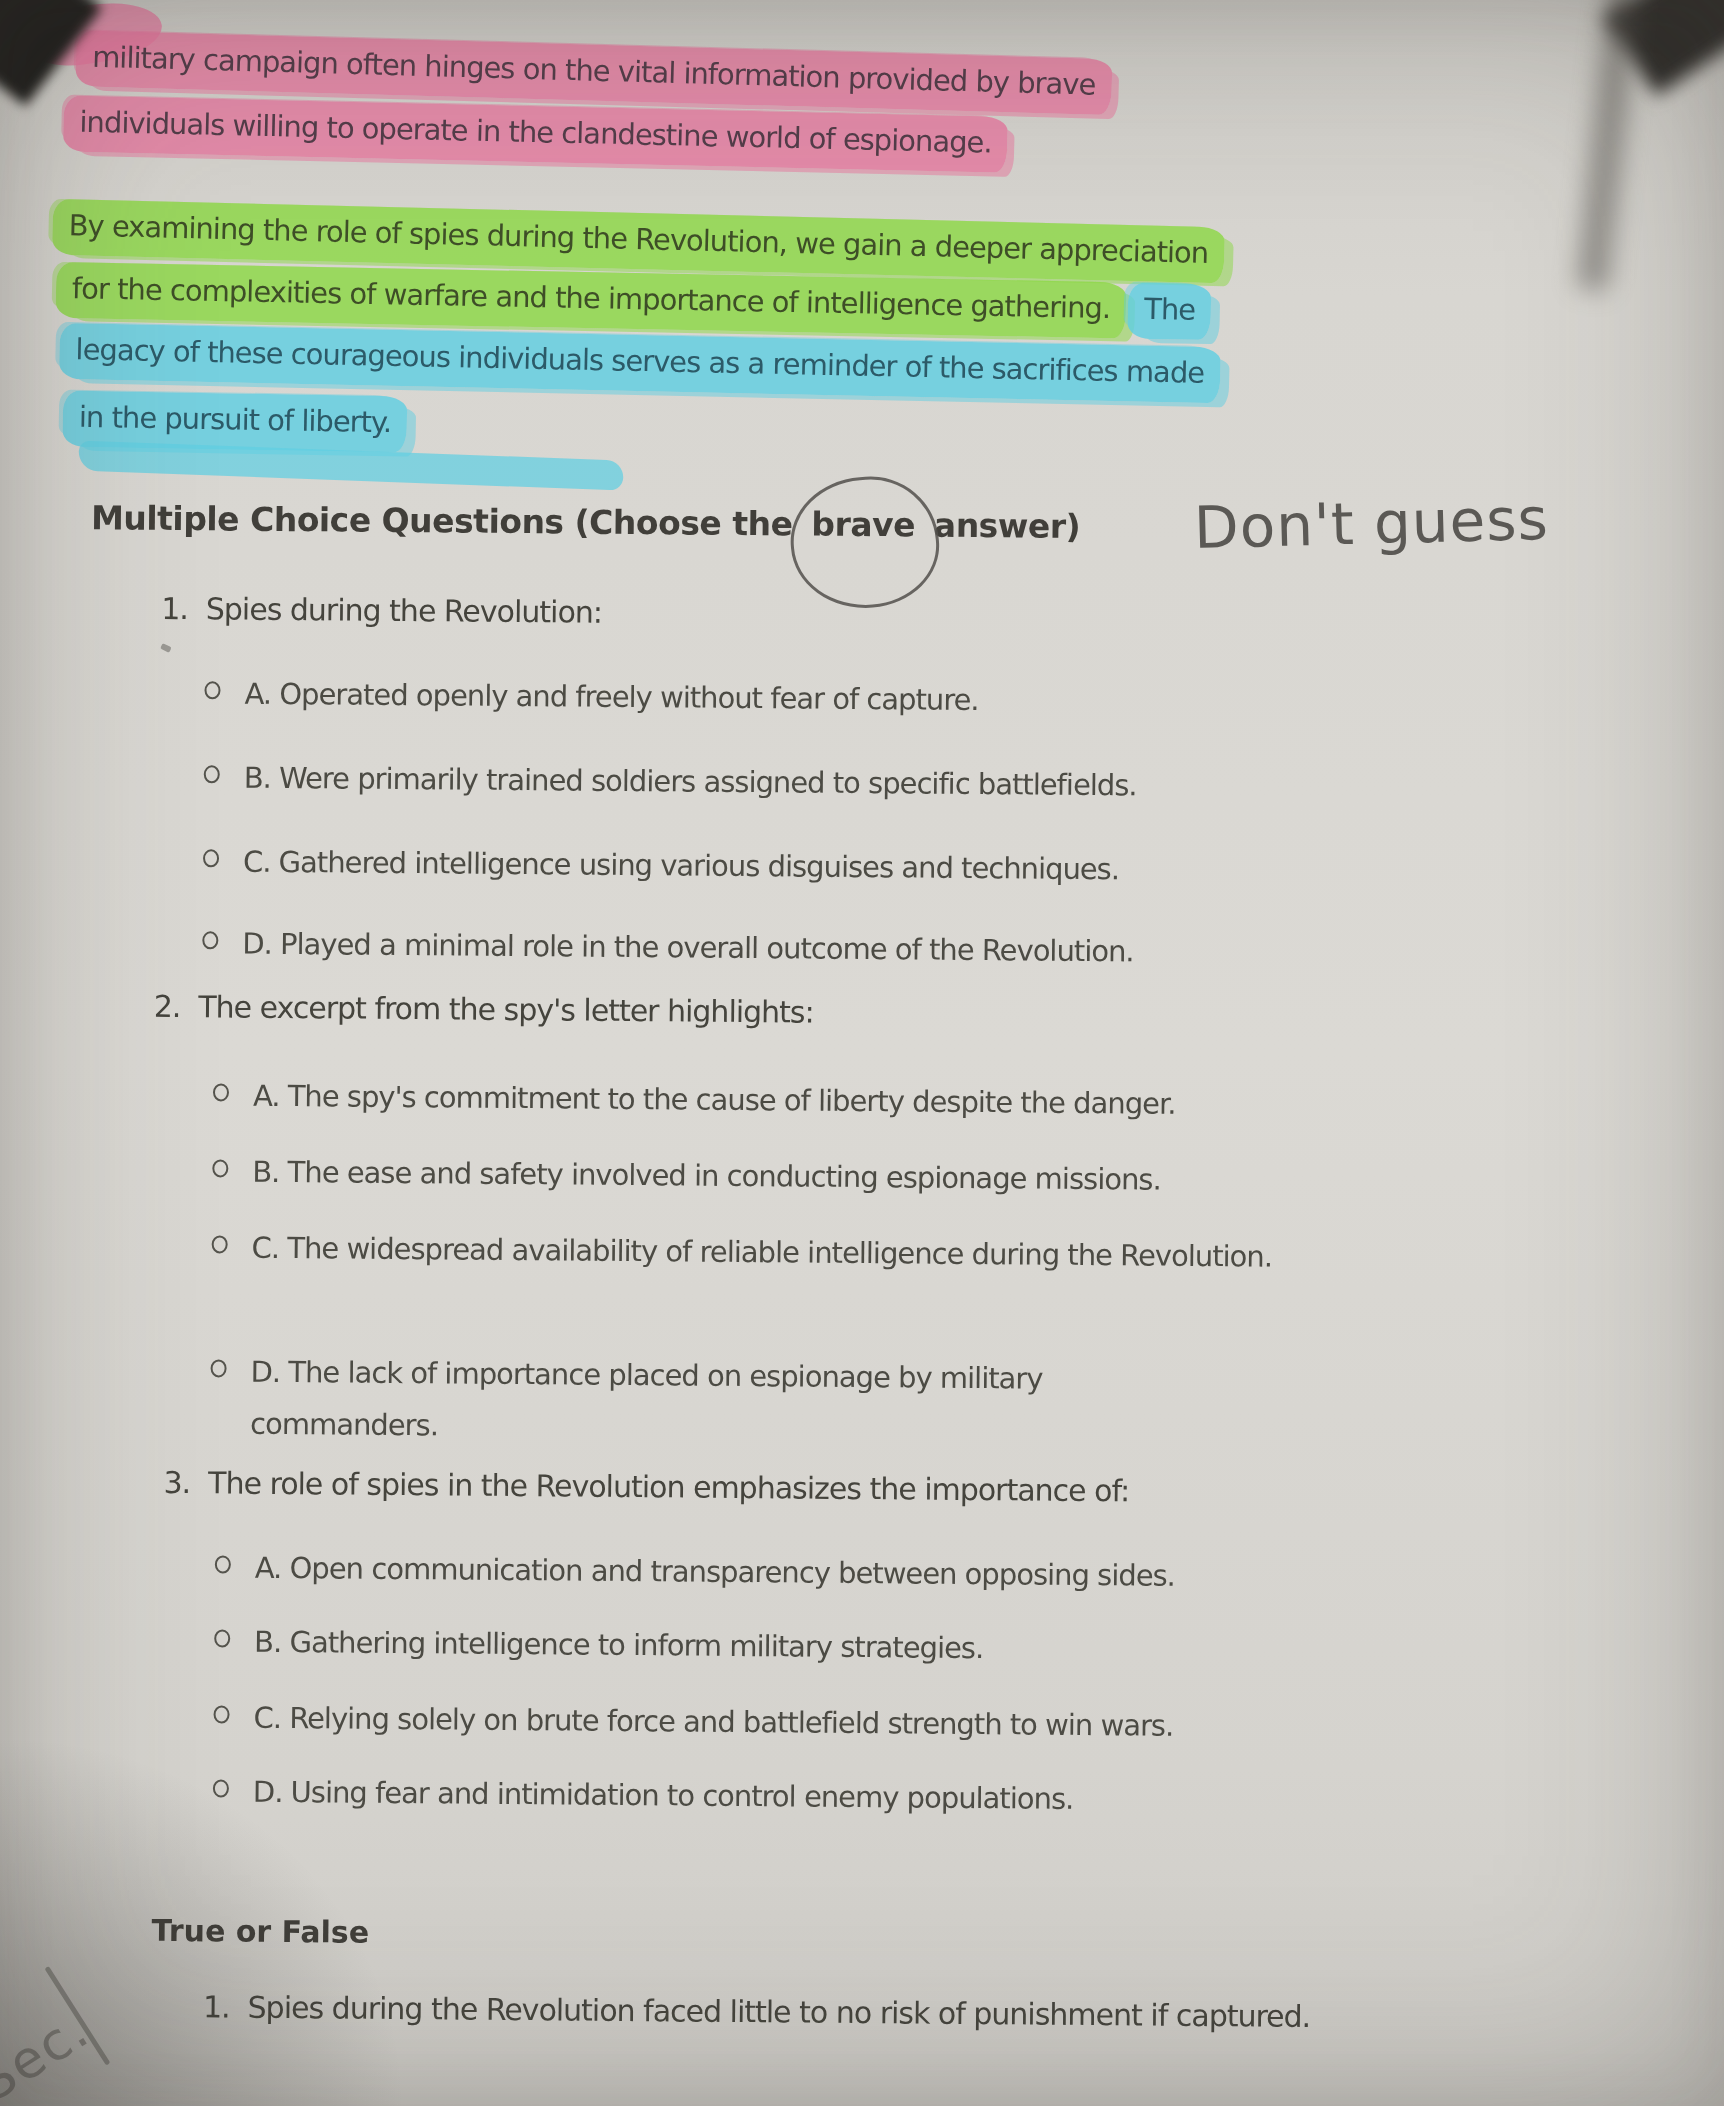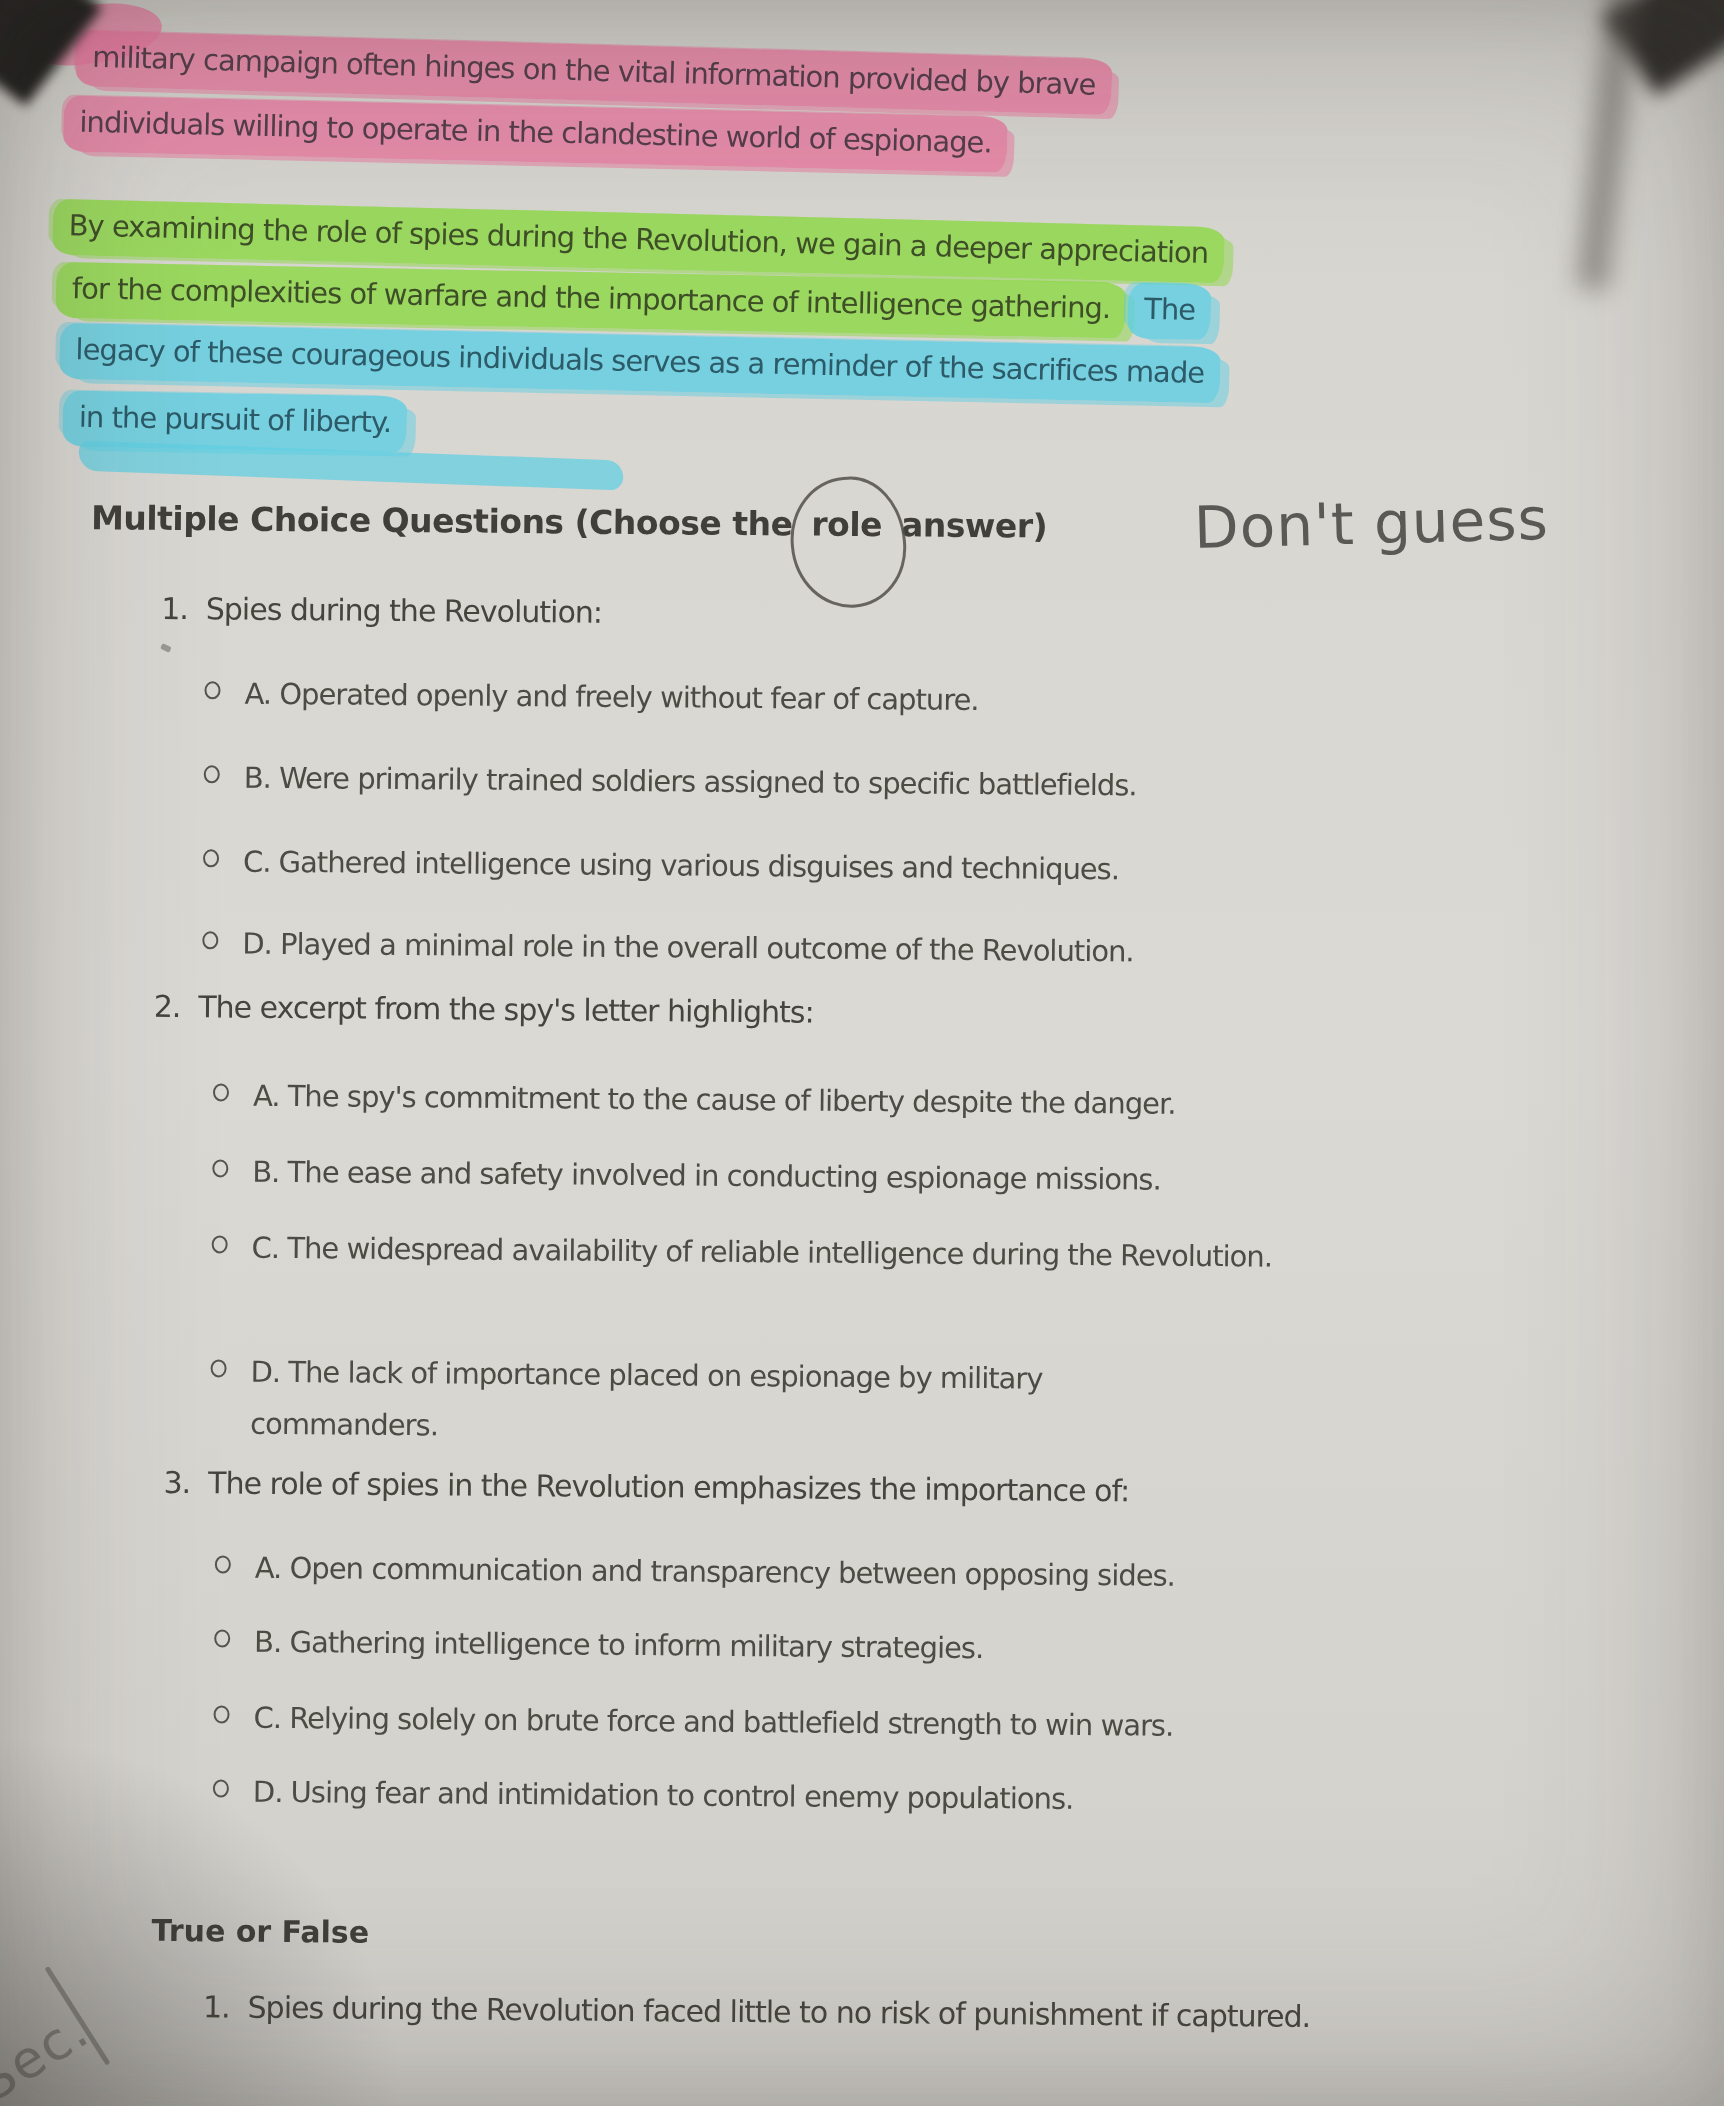--- a/index.html
+++ b/index.html
@@ -63,21 +63,21 @@
       <span class="hl hl-cyan">legacy of these courageous individuals serves as a reminder of the sacrifices made</span>
     </div>
     <div class="abs body-text" style="left:66px;top:392px;transform:rotate(0.5deg);">
       <span class="hl hl-cyan">in the pursuit of liberty.</span>
     </div>
 
     <div class="swipe-cyan" style="left:82px;top:448px;width:545px;height:30px;transform:rotate(1.6deg);"></div>
 
     <div class="abs mcq-heading" style="left:95px;top:498px;">
       <span>Multiple Choice Questions (Choose the</span>
-      <span class="circled"><span class="pen-circle"></span><span>role</span></span>
+      <span class="circled"><span class="pen-circle"></span><span>brave</span></span>
       <span>answer)</span>
     </div>
 
     <div class="abs handwriting" style="left:1198px;top:478px;">Don't guess</div>
 
     <div class="abs q-row" style="left:166px;top:590px;">
       <span>1.</span>
       <span>Spies during the Revolution:</span>
     </div>
     <div class="qtick" style="left:166px;top:644px;"></div>

